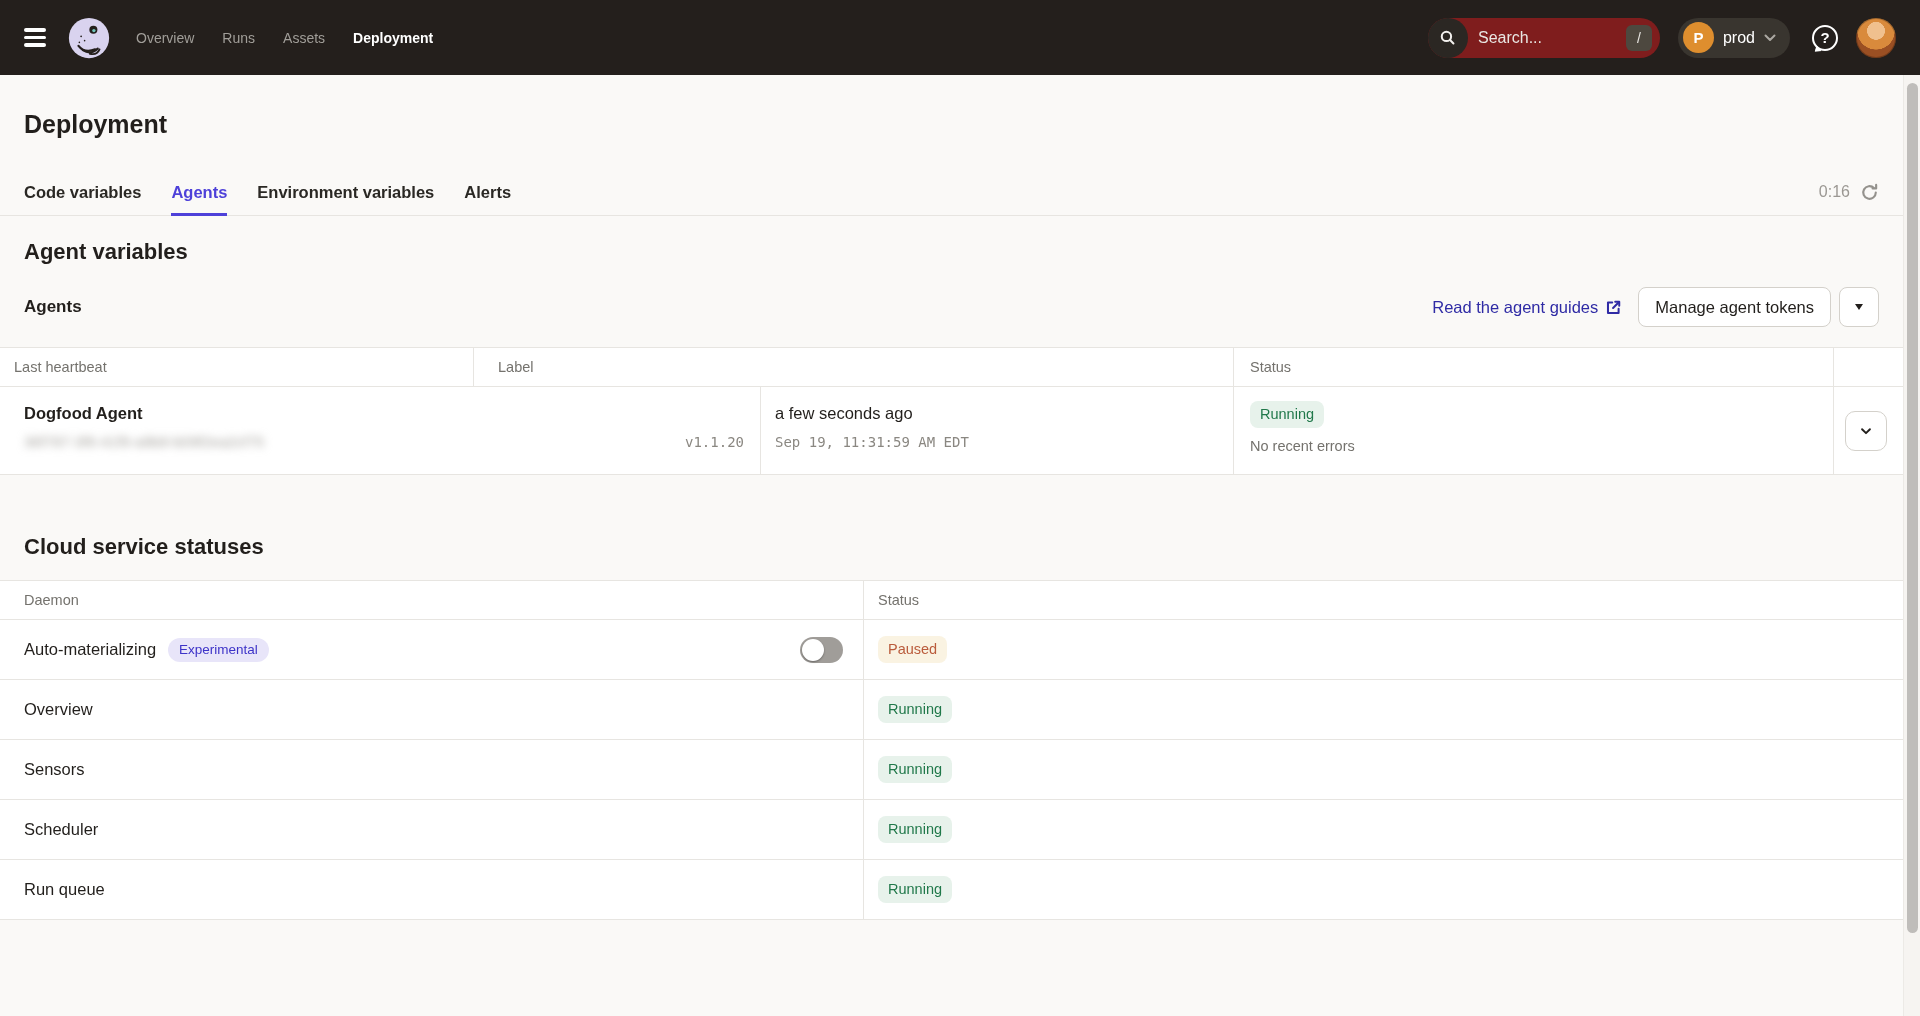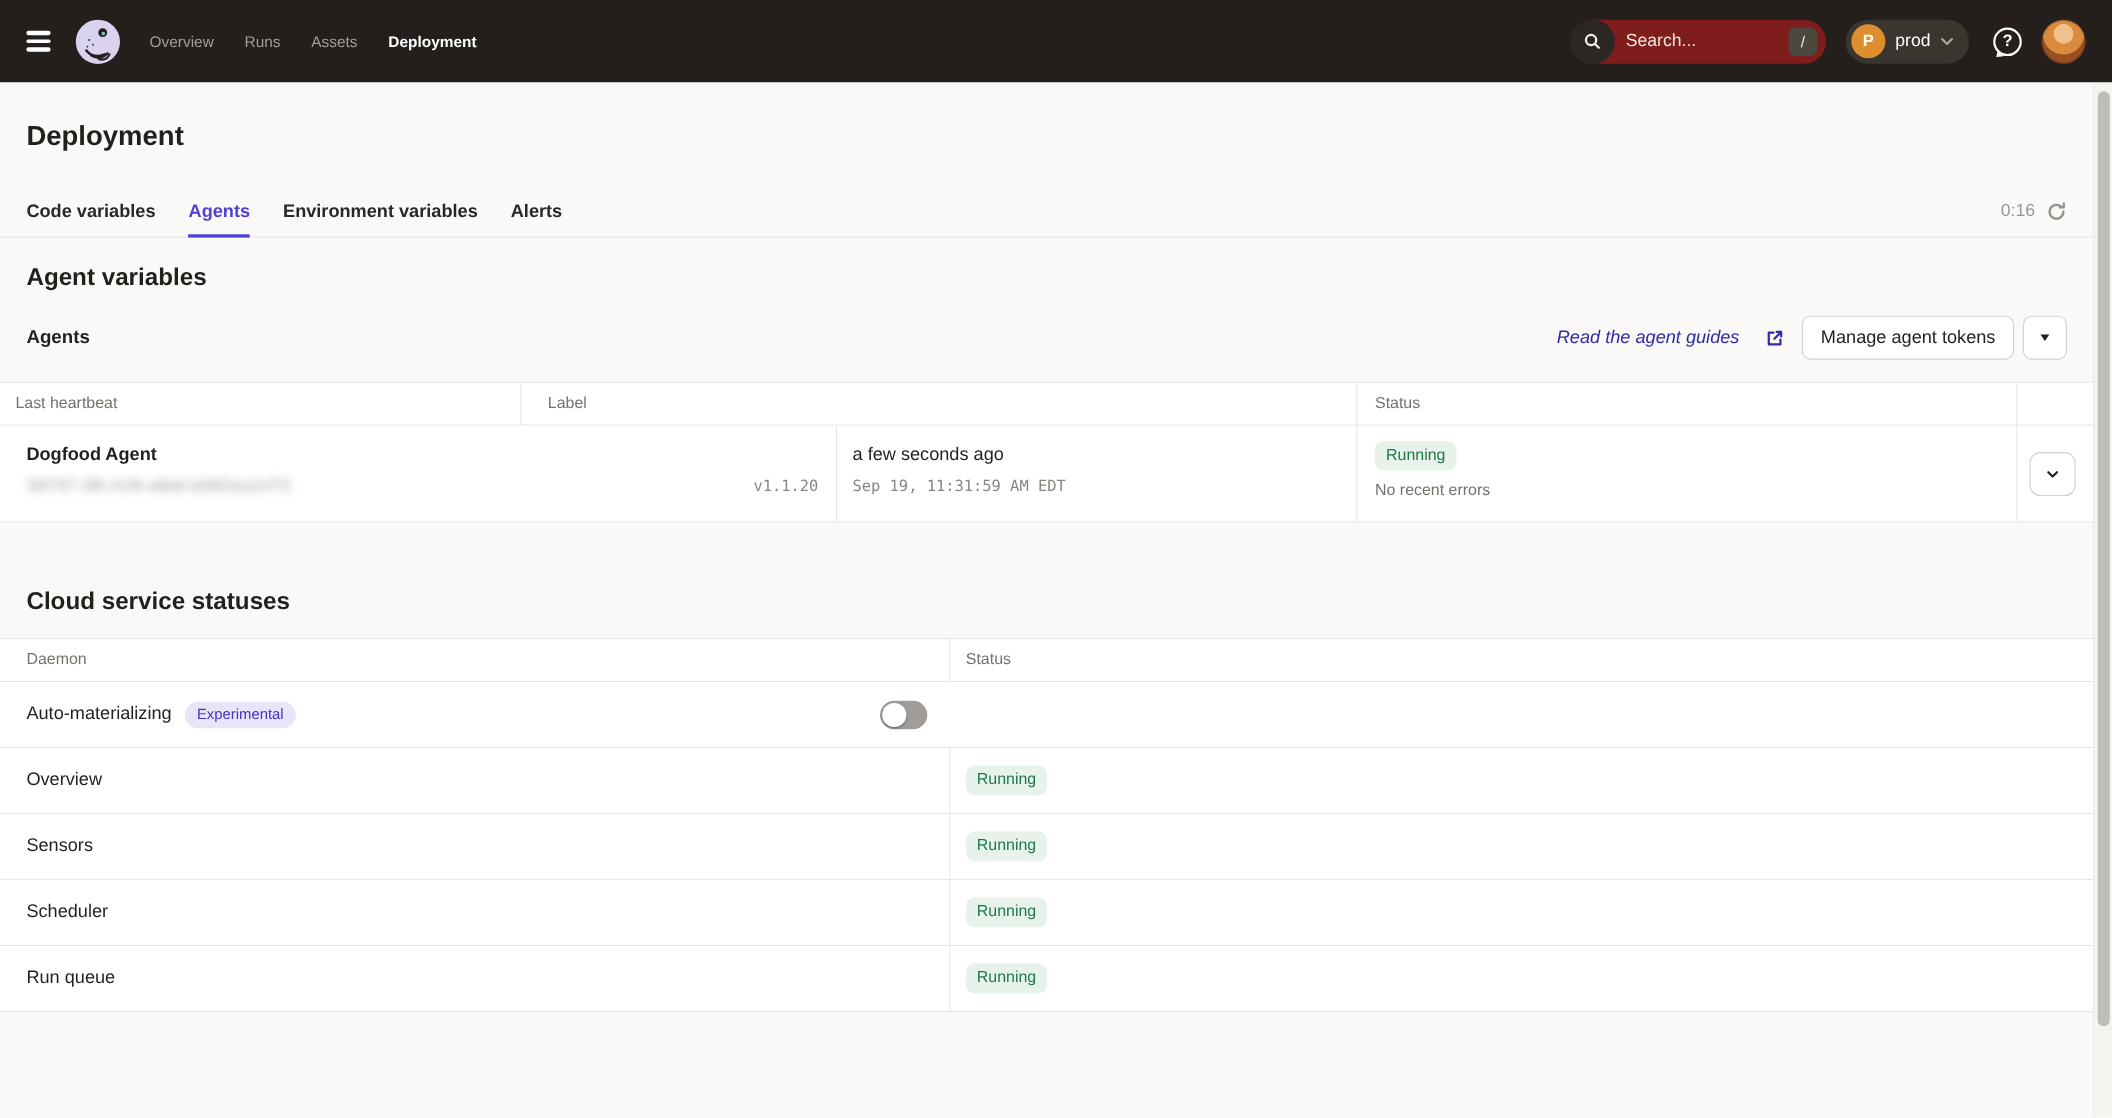--- a/index.html
+++ b/index.html
@@ -90,21 +90,21 @@
   .timer-group { position:absolute; right:24px; top:0; height:100%; display:flex; align-items:center; gap:10px; }
   .timer-text { font-size:16px; color:#9B9893; }
 
   .section-h2 { font-size:22px; font-weight:700; color:#221F1C; line-height:27px; }
   .agents-h2 { margin-top:22px; }
   .cloud-h2 { margin-top:58px; }
 
   .controls-row { margin-top:22px; height:40px; display:flex; align-items:center; justify-content:space-between; }
   .section-h3 { font-size:17px; font-weight:700; color:#221F1C; }
   .controls-right { display:flex; align-items:center; gap:16px; }
-  .guides-link { display:flex; align-items:center; gap:24px; color:#2F2BA5; font-size:16.5px; cursor:pointer;font-style:italic; }
+  .guides-link { display:flex; align-items:center; gap:7px; color:#2F2BA5; font-size:16.5px; cursor:pointer; }
   .btn {
     height:40px; background:#FFFFFF; border:1px solid #D4D1CB; border-radius:8px;
     display:flex; align-items:center; justify-content:center;
     font-size:16.5px; color:#221F1C; cursor:pointer;
   }
   .btn-manage { padding:0 16px; }
   .btn-caret { width:40px; margin-left:-8px; }
   .caret-down { width:0; height:0; border-left:4.5px solid transparent; border-right:4.5px solid transparent; border-top:6px solid #221F1C; }
 
   
@@ -311,20 +311,23 @@
       <div class="cell col-daemon">
         <div class="daemon-flex">
           <span class="daemon-name">Auto-materializing</span>
           <span class="tag-pill">Experimental</span>
           <span class="daemon-spacer"></span>
           <span class="toggle">
               <span class="knob"></span>
             </span>
         </div>
       </div>
+      <div class="cell col-dstatus">
+        <span class="badge badge-paused">Paused</span>
+      </div>
     </div>
 
     <div class="trow body-row cloud-row">
       <div class="cell col-daemon">
         <span class="daemon-name">Overview</span>
       </div>
       <div class="cell col-dstatus">
         <span class="badge badge-running">Running</span>
       </div>
     </div>

